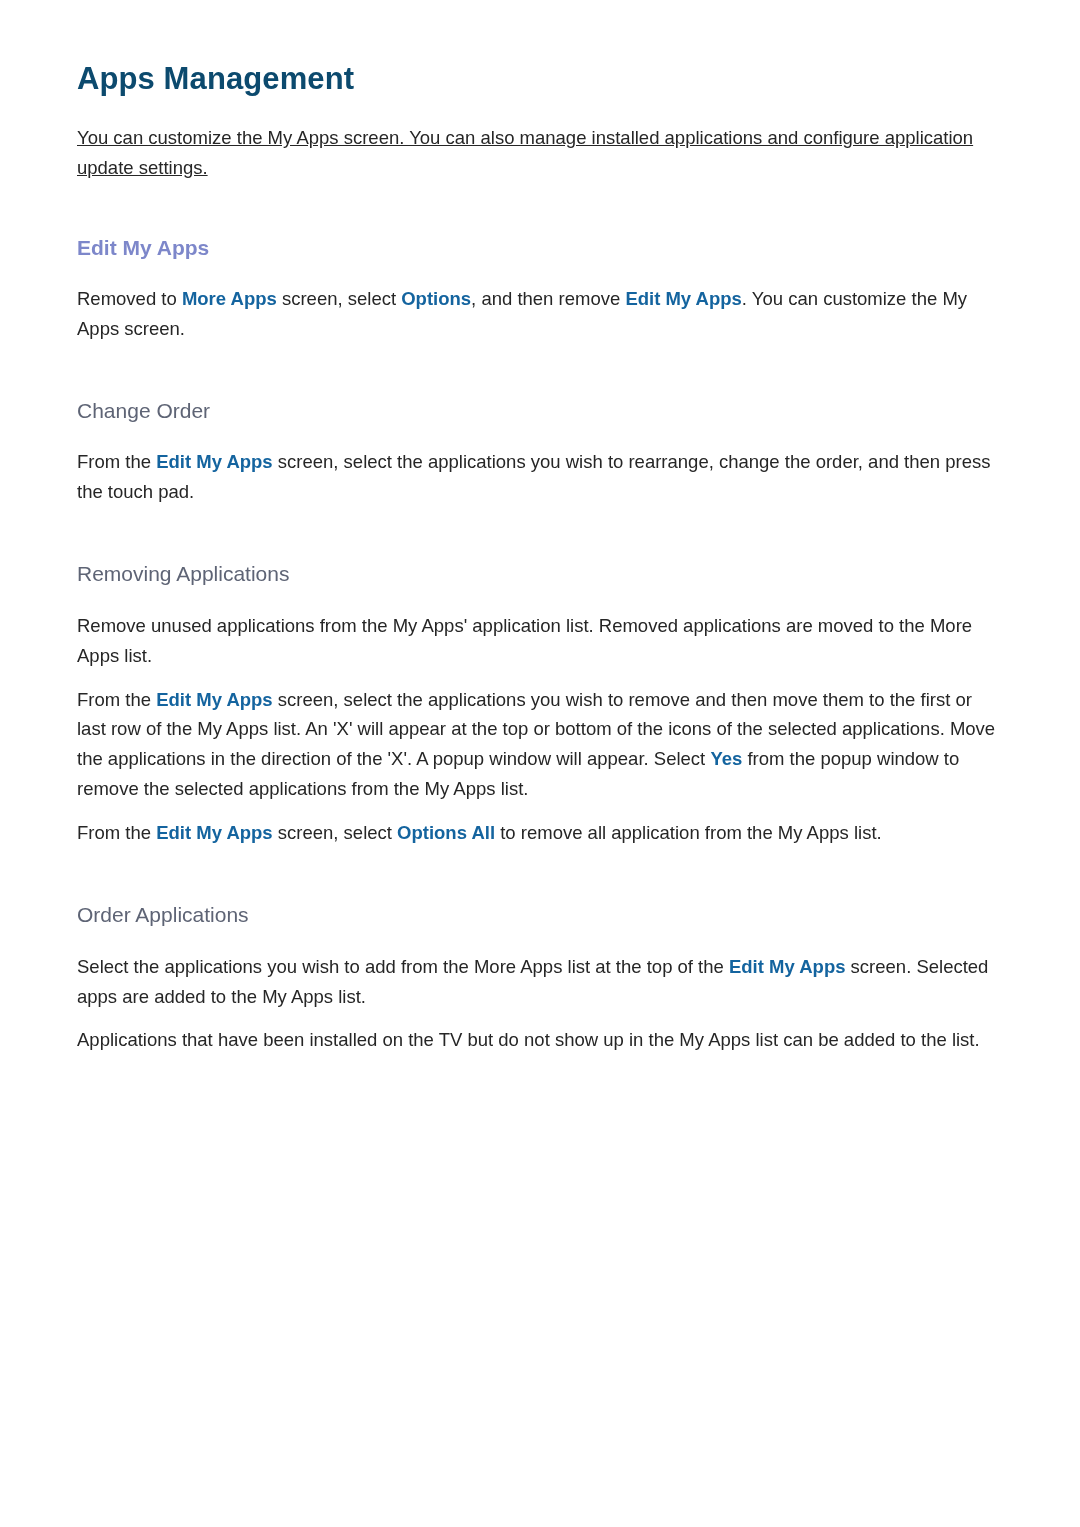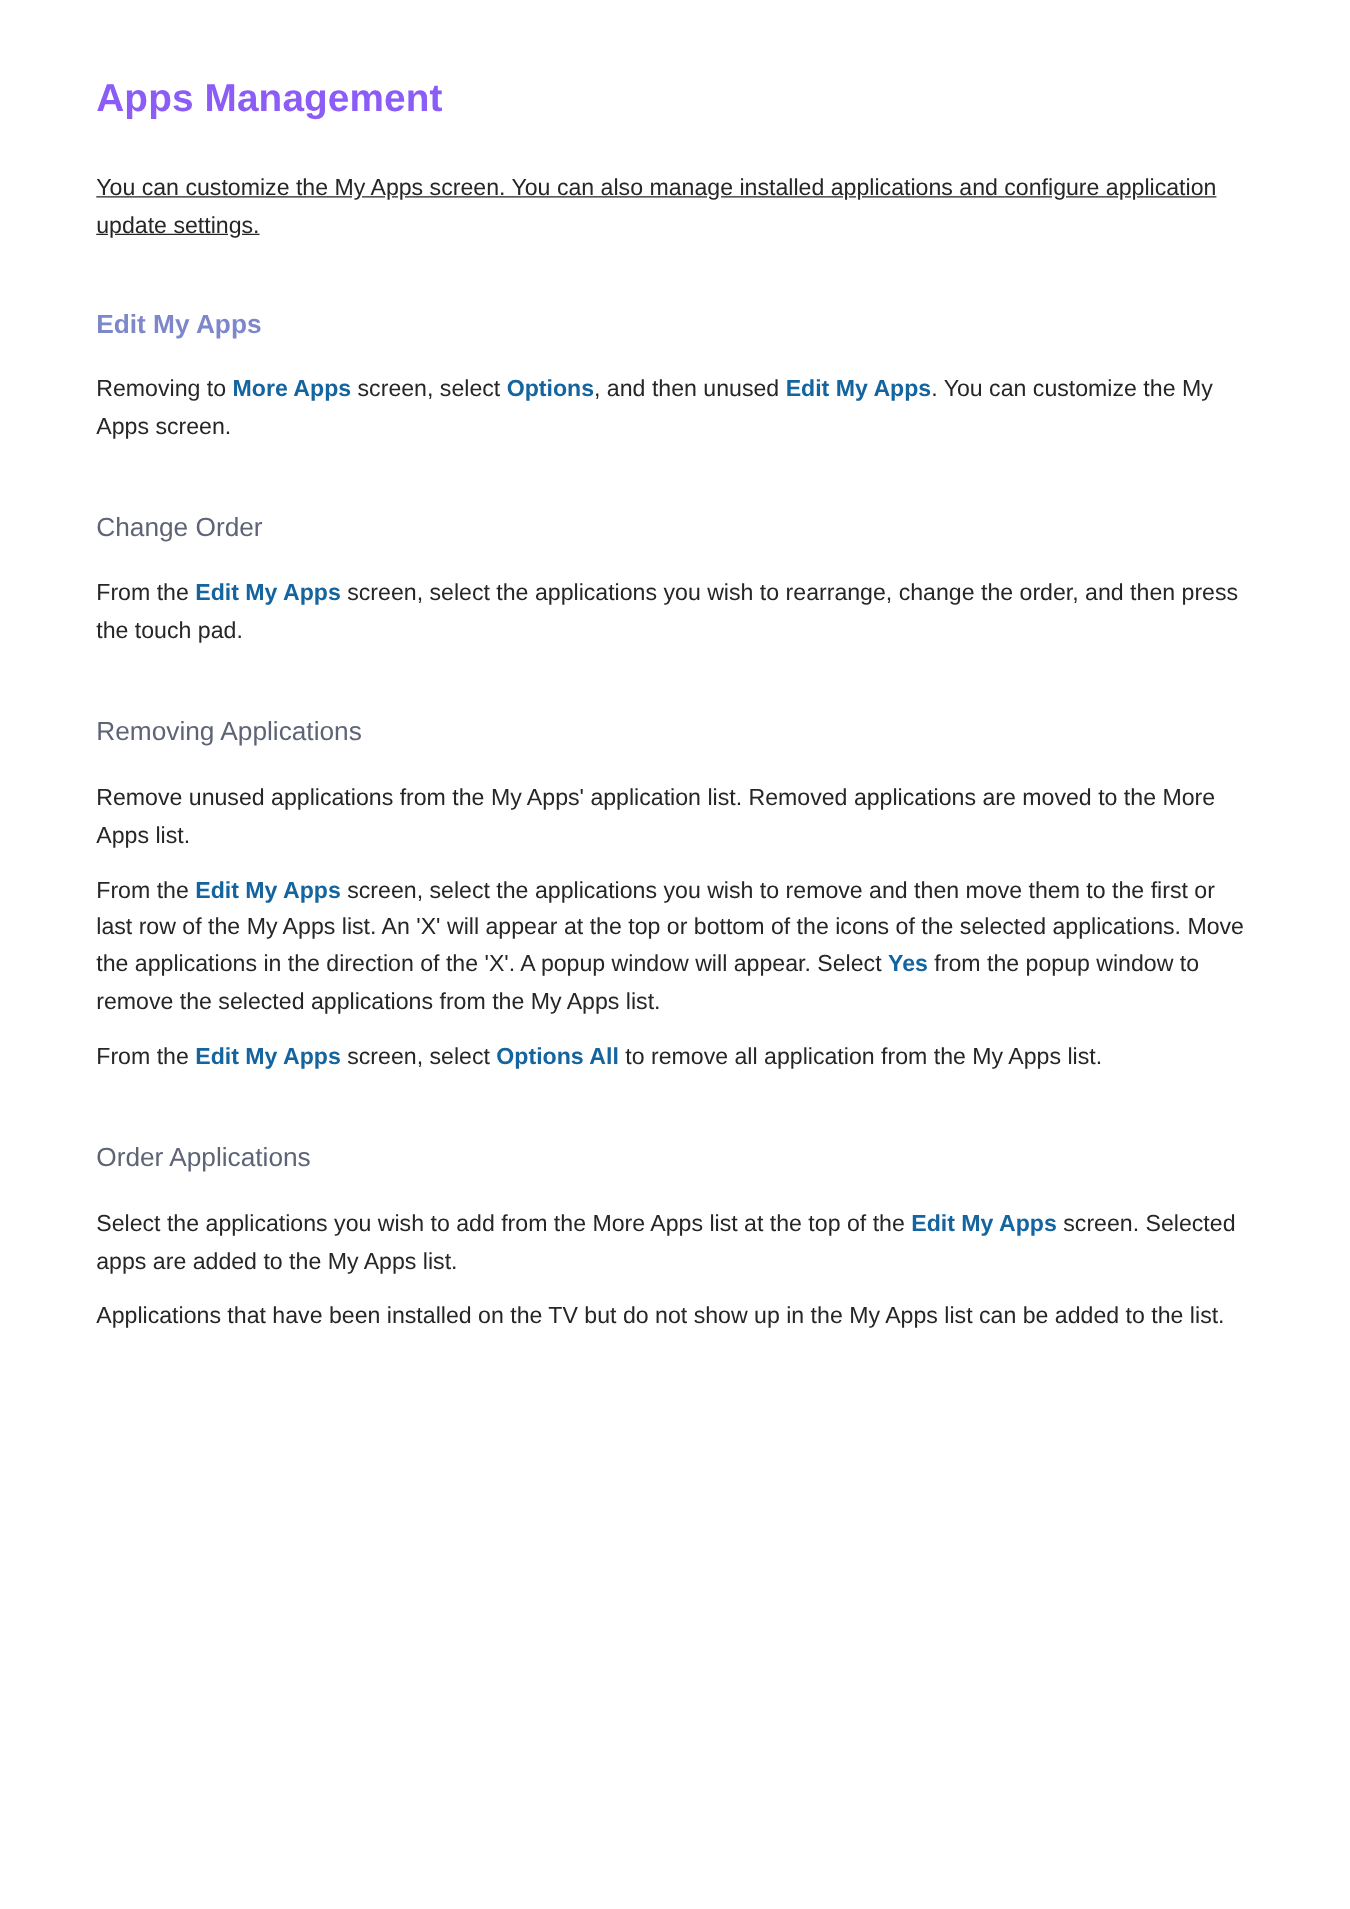--- a/index.html
+++ b/index.html
@@ -26,24 +26,24 @@
     position: absolute;
     left: 77px;
     top: 60px;
     width: 922px;
   }
 
   
   .page-title {
     font-size: 31px;
     font-weight: bold;
-    color: #8b5cf6;
+    color: #0c4a6e;
     letter-spacing: 0.1px;
     line-height: 1.2;
-    margin: 0 0 38px 0;
+    margin: 0 0 26px 0;
   }
 
   
   .section-heading {
     font-size: 21px;
     font-weight: bold;
     color: #7d87ca;
     line-height: 1.2;
     margin: 0 0 24px 0;
   }
@@ -96,21 +96,21 @@
 <div id="page">
   <div class="content">
 
     <h1 class="page-title">Apps Management</h1>
 
     <p class="para gap-after">You can customize the My Apps screen. You can also manage installed applications and configure application update settings.</p>
 
     <div id="sections-host">
         <div class="block">
           <div class="section-heading spaced-top">Edit My Apps</div>
-          <p class="para"><span>Removing to </span><span class="ui-term">More Apps</span><span> screen, select </span><span class="ui-term">Options</span><span>, and then unused </span><span class="ui-term">Edit My Apps</span><span>. You can customize the My Apps screen.</span></p>
+          <p class="para"><span>Removed to </span><span class="ui-term">More Apps</span><span> screen, select </span><span class="ui-term">Options</span><span>, and then remove </span><span class="ui-term">Edit My Apps</span><span>. You can customize the My Apps screen.</span></p>
         </div>
         <div class="block">
           <div class="sub-heading spaced-top">Change Order</div>
           <p class="para"><span>From the </span><span class="ui-term">Edit My Apps</span><span> screen, select the applications you wish to rearrange, change the order, and then press the touch pad.</span></p>
         </div>
         <div class="block">
           <div class="sub-heading spaced-top">Removing Applications</div>
           <p class="para"><span>Remove unused applications from the My Apps' application list. Removed applications are moved to the More Apps list.</span></p>
           <p class="para"><span>From the </span><span class="ui-term">Edit My Apps</span><span> screen, select the applications you wish to remove and then move them to the first or last row of the My Apps list. An 'X' will appear at the top or bottom of the icons of the selected applications. Move the applications in the direction of the 'X'. A popup window will appear. Select </span><span class="ui-term">Yes</span><span> from the popup window to remove the selected applications from the My Apps list.</span></p>
           <p class="para"><span>From the </span><span class="ui-term">Edit My Apps</span><span> screen, select </span><span class="ui-term">Options All</span><span> to remove all application from the My Apps list.</span></p>

